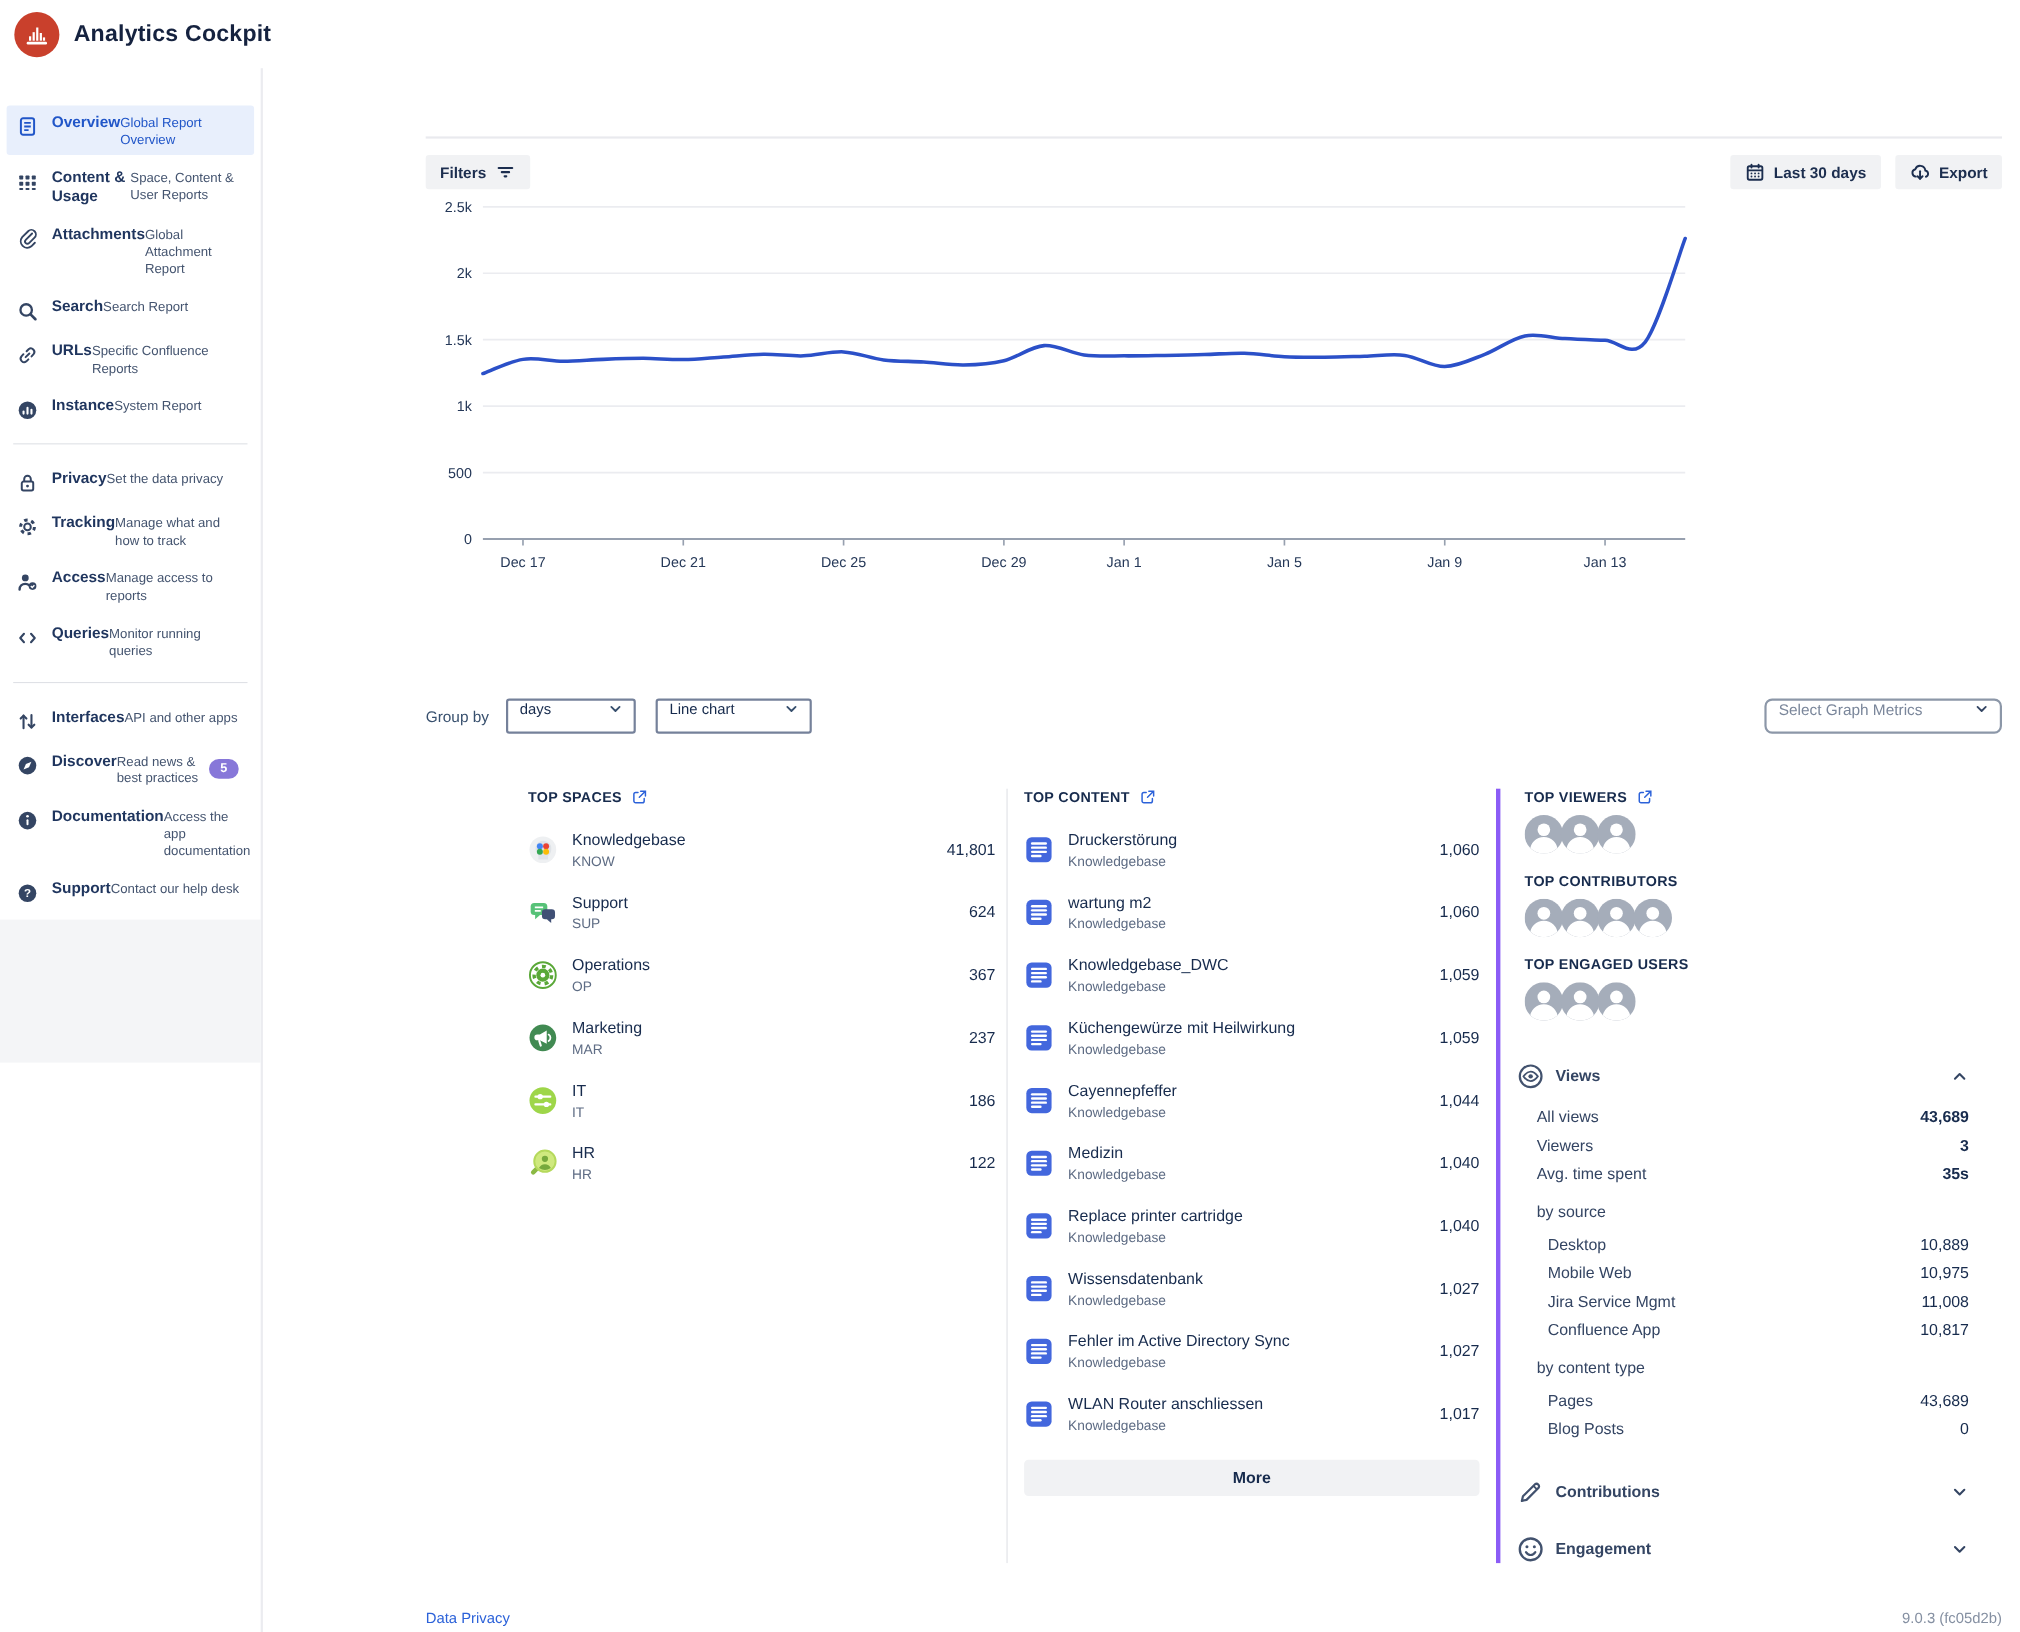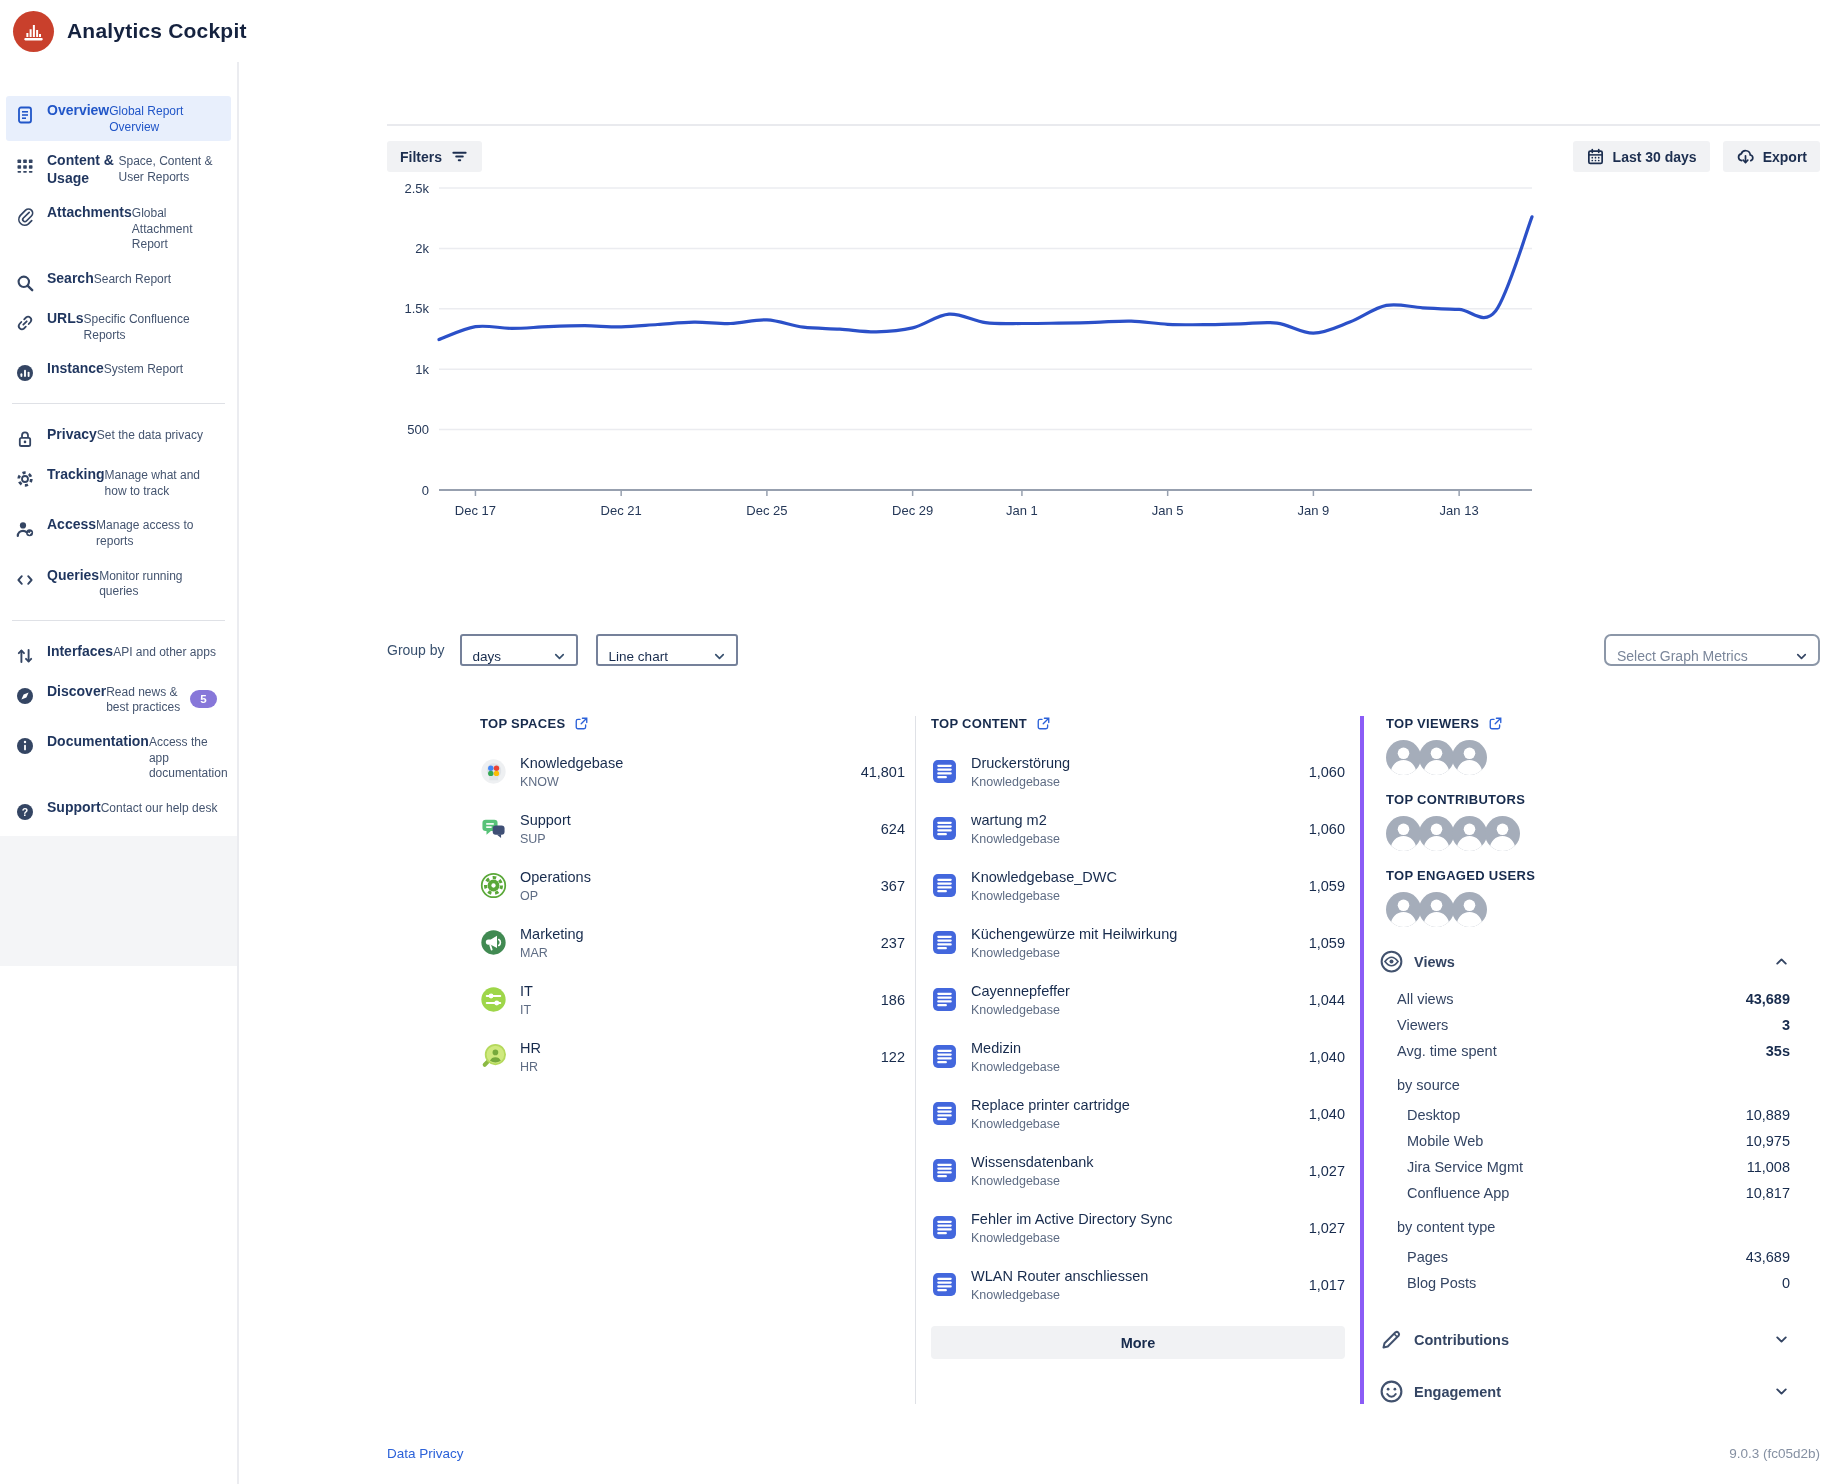--- a/index.html
+++ b/index.html
@@ -34,21 +34,21 @@
   .toolbar{display:flex;align-items:center;margin-top:15px}
   .btn{height:31px;background:#f1f2f4;border:none;border-radius:3px;display:inline-flex;align-items:center;gap:8px;padding:0 13px;font-size:14px;font-weight:600;color:#1c2e4f;font-family:inherit;cursor:pointer}
   .btn svg{width:19px;height:19px}
   .toolbar-right{margin-left:auto;display:flex;gap:13px}
   
   .chart-wrap{margin-top:0}
   .ax{font-family:"Liberation Sans",sans-serif;font-size:13px;fill:#253858}
   
   .controls{display:flex;align-items:center;margin-top:106px}
   .controls-label{font-size:14px;color:#38506e;margin-right:15px}
-  .select{height:32px;border:2px solid #75819a;border-radius:3px;display:inline-flex;align-items:flex-end;justify-content:space-between;padding:0 9px 0 11px;font-size:13.5px;color:#172b4d;cursor:pointer;background:#fff}
+  .select{height:32px;border:2px solid #75819a;border-radius:3px;display:inline-flex;align-items:flex-start;justify-content:space-between;padding:0 9px 0 11px;font-size:13.5px;color:#172b4d;cursor:pointer;background:#fff}
   .select svg{width:15px;height:15px;color:#38506e}
   .select.sel-groupby{width:118px;margin-right:18px}
   .select.sel-charttype{width:142px}
   .select.sel-metrics{margin-left:auto;width:216px;border:2px solid #8c97a8;border-radius:7px;color:#7a869a;font-size:14px}
   .select.sel-metrics svg{color:#344563}
   
   .columns{display:flex;margin-left:78px;margin-top:50px}
   .col{flex-shrink:0}
   .col1{width:450px;padding:0 10px 0 15px}
   .col2{width:445px;border-left:1px solid #dfe1e6;padding:0 15px}
@@ -63,21 +63,21 @@
   .item-text{margin-left:13px;display:flex;flex-direction:column;min-width:0}
   .item-name{font-size:14.5px;color:#172b4d;line-height:1.25;white-space:nowrap}
   .item-sub{font-size:12.5px;color:#5e6c84;margin-top:2px}
   .item-value{margin-left:auto;font-size:14.5px;color:#172b4d;padding-left:10px}
   .more-btn{margin-top:13px;height:33px;width:100%;background:#f1f2f4;border:none;border-radius:4px;font-size:14.5px;font-weight:600;color:#172b4d;font-family:inherit;cursor:pointer}
   
   .people-header{font-size:13px;font-weight:bold;color:#172b4d;letter-spacing:.3px;display:flex;align-items:center;gap:9px}
   .avatar-row{display:flex;margin:9px 0 17px}
   .avatar{width:35px;height:35px;margin-right:-2px}
   .avatar svg{width:35px;height:35px;display:block}
-  .metric-section{margin-top:22px}
+  .metric-section{margin-top:38px}
   .metric-head{display:flex;align-items:center;cursor:pointer;margin-left:-7px}
   .metric-head .m-icon{width:25px;height:25px;color:#42526e}
   .metric-head .m-icon svg{width:25px;height:25px;display:block}
   .metric-title{font-size:14.5px;font-weight:600;color:#344563;margin-left:10px}
   .metric-chevron{margin-left:auto;color:#344563;display:flex}
   .metric-chevron svg{width:17px;height:17px}
   .stat-list{list-style:none;margin:12px 0 0 11px}
   .stat-row{display:flex;align-items:center;height:26px;font-size:14.5px}
   .stat-label{color:#344563}
   .stat-value{margin-left:auto;color:#172b4d;font-weight:bold}

